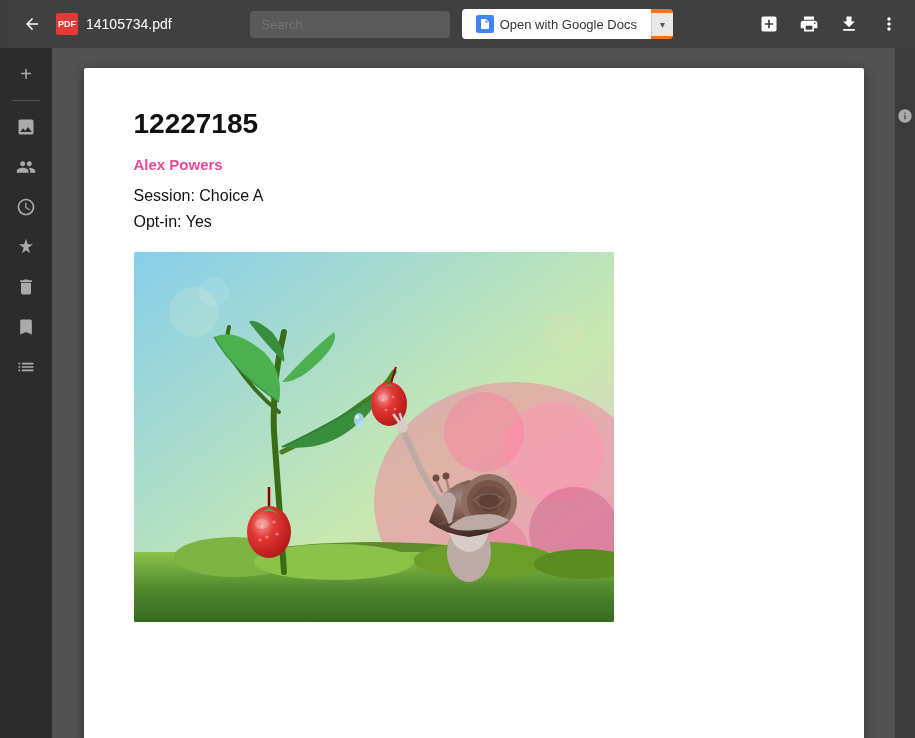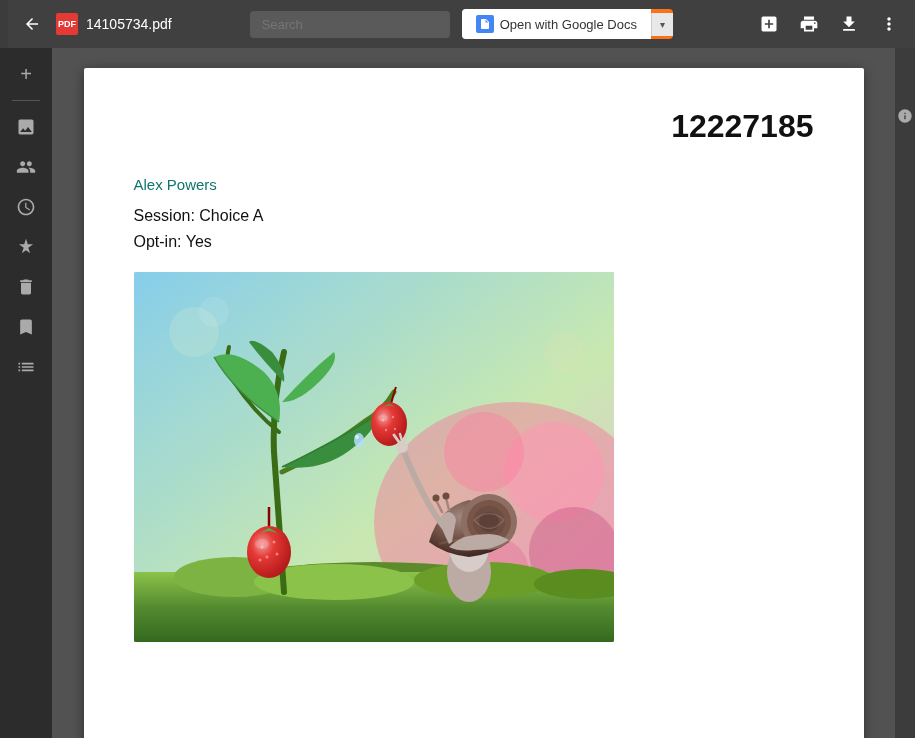--- a/index.html
+++ b/index.html
@@ -182,30 +182,29 @@
     }
     .pdf-page {
       background: #fff;
       width: 780px;
       min-height: 680px;
       padding: 40px 50px;
       box-shadow: 0 2px 12px rgba(0,0,0,0.4);
       border-radius: 2px;
     }
     .pdf-id {
-      font-size: 32px;
+      font-size: 28px;
       font-weight: bold;
       color: #111;
-      margin-bottom: 31px;
-      text-align: right;
+      margin-bottom: 16px;
     }
     .pdf-name {
       font-size: 15px;
-      font-weight: normal;
-      color: #0f766e;
+      font-weight: bold;
+      color: #ec4899;
       margin-bottom: 10px;
     }
     .pdf-session {
       font-size: 16px;
       color: #111;
       line-height: 1.6;
       margin-bottom: 18px;
     }
 
     

